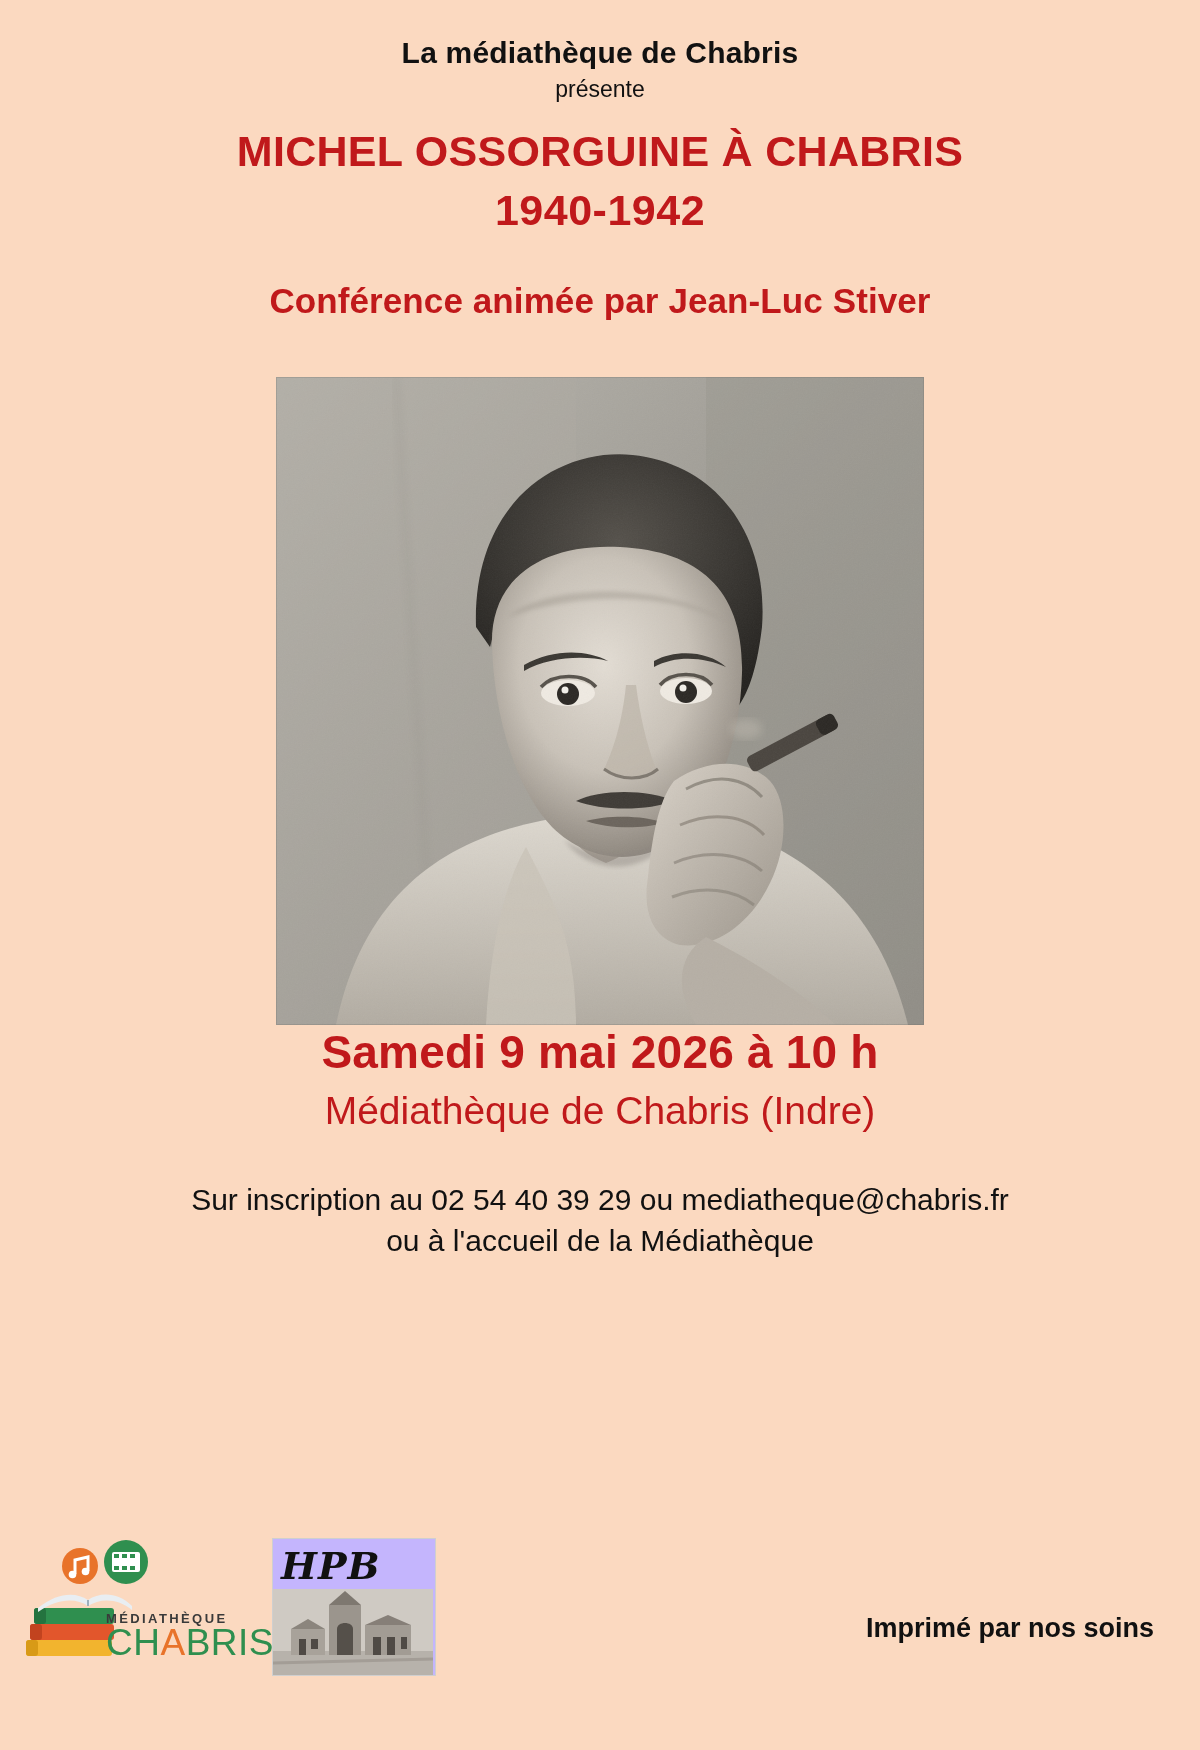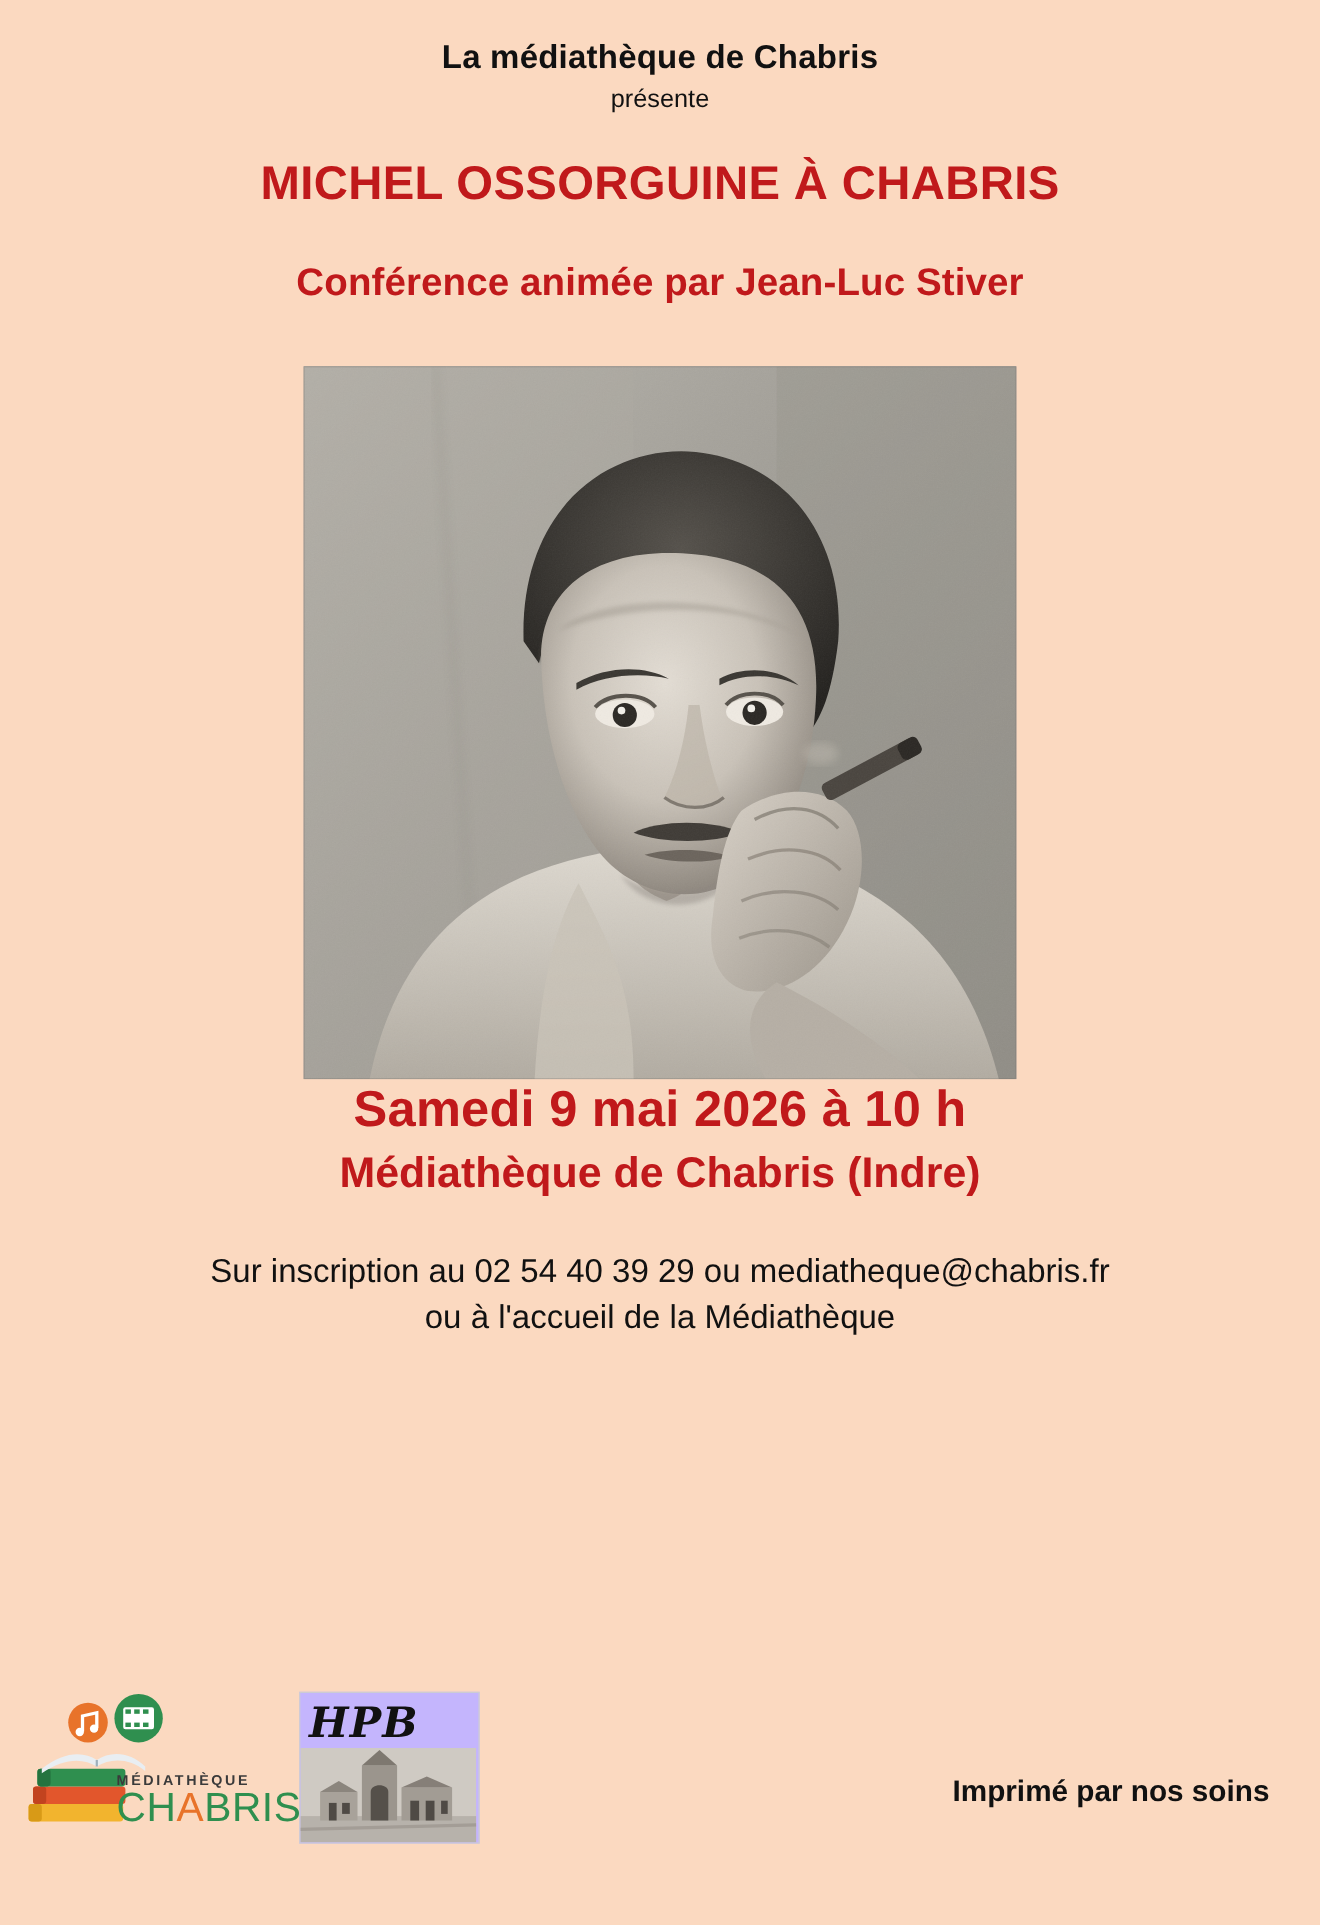--- a/index.html
+++ b/index.html
@@ -39,21 +39,21 @@
   .presente-line {
     font-size: 23px;
     color: #111;
     text-align: center;
     margin-top: 6px;
     line-height: 1.1;
   }
 
   
   .title-block {
-    margin-top: 40px;
+    margin-top: 24px;
     text-align: center;
     color: #c0191b;
     font-weight: bold;
     line-height: 1.2;
   }
   .title-main {
     font-size: 43px;
     letter-spacing: 0.3px;
     white-space: nowrap;
   }
@@ -97,21 +97,21 @@
   .event-date {
     font-size: 46px;
     font-weight: bold;
     color: #c0191b;
     text-align: center;
     letter-spacing: 0.2px;
   }
   .event-place {
     margin-top: 10px;
     font-size: 39px;
-    font-weight: bold;
+    font-weight: normal;
     color: #c0191b;
     text-align: right;
   }
 
   .register-1 {
     margin-top: 48px;
     font-size: 30px;
     color: #111;
     text-align: center;
     line-height: 1.25;
@@ -199,20 +199,21 @@
 </head>
 <body>
 
 <div class="poster">
 
   <div class="org-line">La médiathèque de Chabris</div>
   <div class="presente-line">présente</div>
 
   <div class="title-block">
     <div class="title-main">MICHEL OSSORGUINE À CHABRIS</div>
+    <div class="title-years">1940-1942</div>
   </div>
 
   <div class="subtitle">Conférence animée par Jean-Luc Stiver</div>
 
   <div class="portrait-wrap">
     <div class="portrait">
       <svg viewBox="0 0 648 648" preserveAspectRatio="none" aria-hidden="true">
         <defs>
           <linearGradient id="bgGrad" x1="0" y1="0" x2="1" y2="1">
             <stop offset="0%" stop-color="#b8b5ad"></stop>

